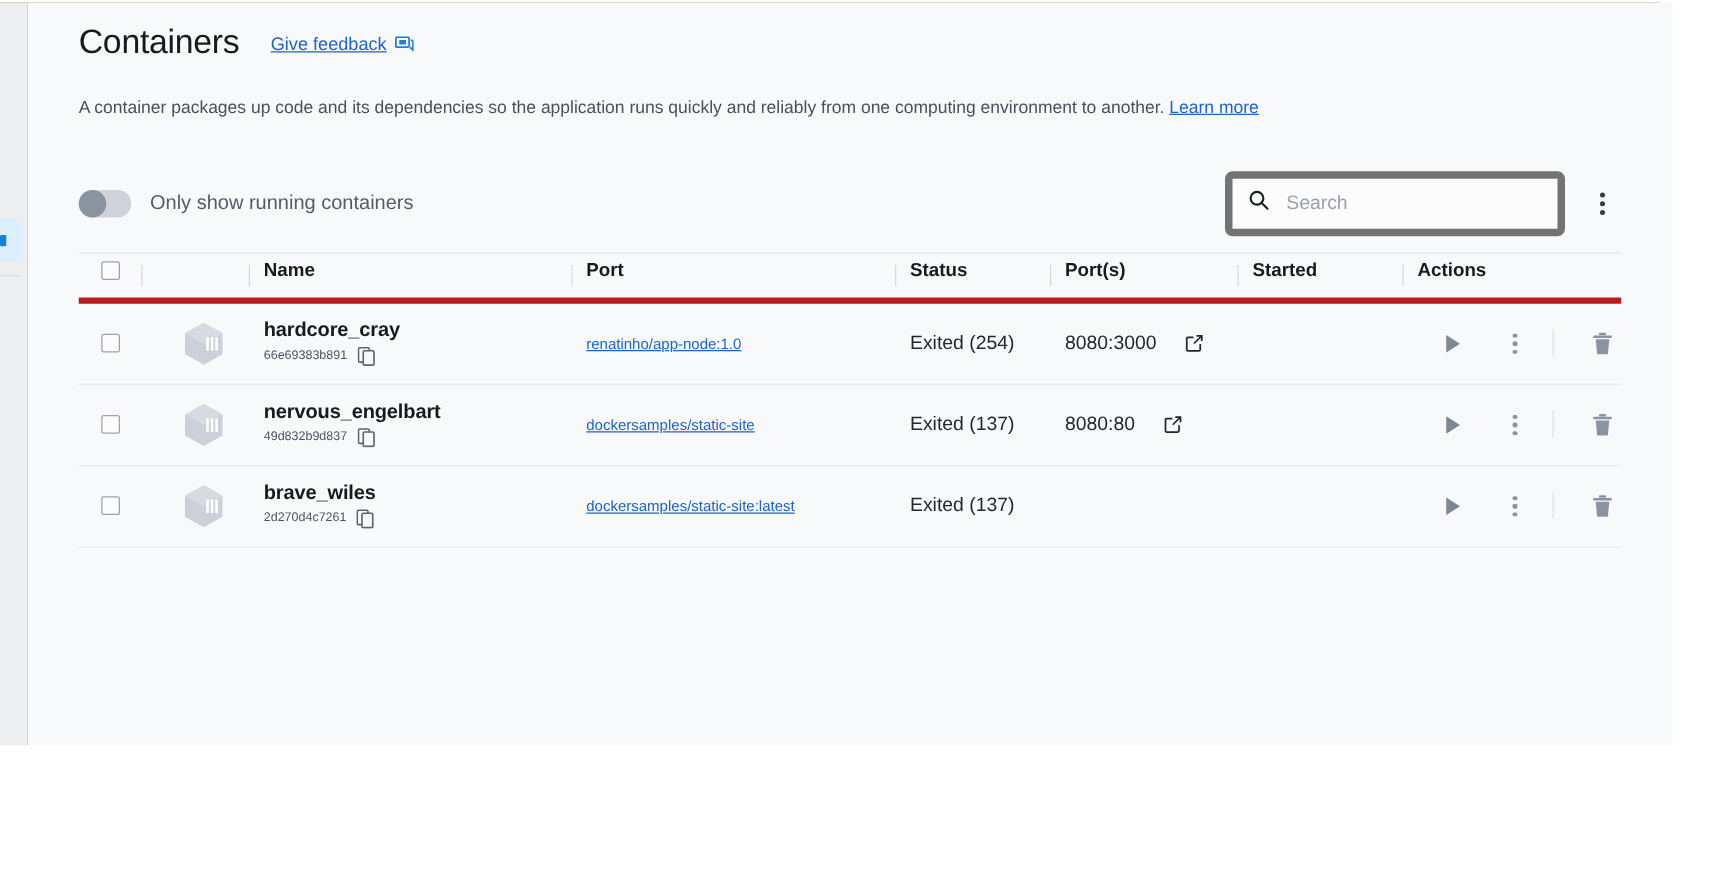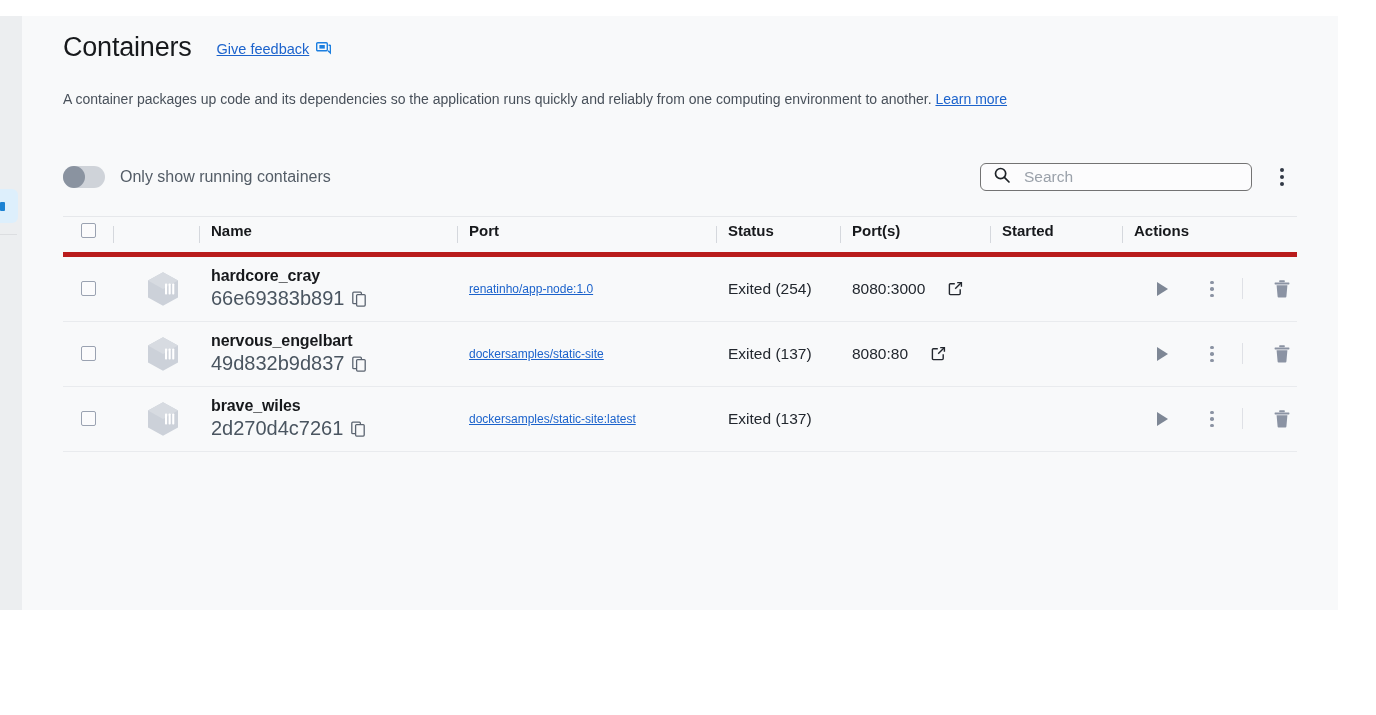--- a/index.html
+++ b/index.html
@@ -5,21 +5,21 @@
   * { box-sizing: border-box; }
   html, body {
     margin: 0; padding: 0;
     width: 1376px; height: 715px;
     background: #ffffff;
     font-family: "Liberation Sans", sans-serif;
     overflow: hidden;
   }
   #app-window {
     position: absolute;
-    left: 0; top: 16px;
+    left: 0; top: 2px;
     width: 1328px; height: 594px;
     background: #a16207;
     display: flex;
   }
   
   #sidebar {
     width: 22px; height: 100%;
     background: #eceef0;
     position: relative;
     flex: 0 0 22px;
@@ -113,22 +113,22 @@
     border-radius: 50%;
     background: #8a93a0;
   }
   .toggle-label {
     margin-left: 15px;
     font-size: 16px;
     color: #535c66;
   }
   .toolbar-spacer { flex: 1 1 auto; }
   .searchbox {
-    width: 272px; height: 28px;
-    border: 1px solid #737373;
+    width: 272px; height: 52px;
+    border: 6px solid #737373;
     border-radius: 6px;
     background: #fcfcfd;
     display: flex;
     align-items: center;
     padding: 0 12px;
     gap: 11px;
   }
   .searchbox input {
     border: none;
     outline: none;
@@ -205,21 +205,21 @@
   .name-main {
     font-weight: bold;
     font-size: 16px;
     color: #17191c;
     letter-spacing: -0.1px;
   }
   .name-sub {
     display: flex;
     align-items: center;
     gap: 8px;
-    font-size: 20px;
+    font-size: 10px;
     color: #4a5560;
   }
   .copy-icon { cursor: pointer; display: flex; }
   .img-link {
     color: #1c63cc;
     text-decoration: underline;
     white-space: nowrap;
     cursor: pointer;
     font-size: 12px;
   }

